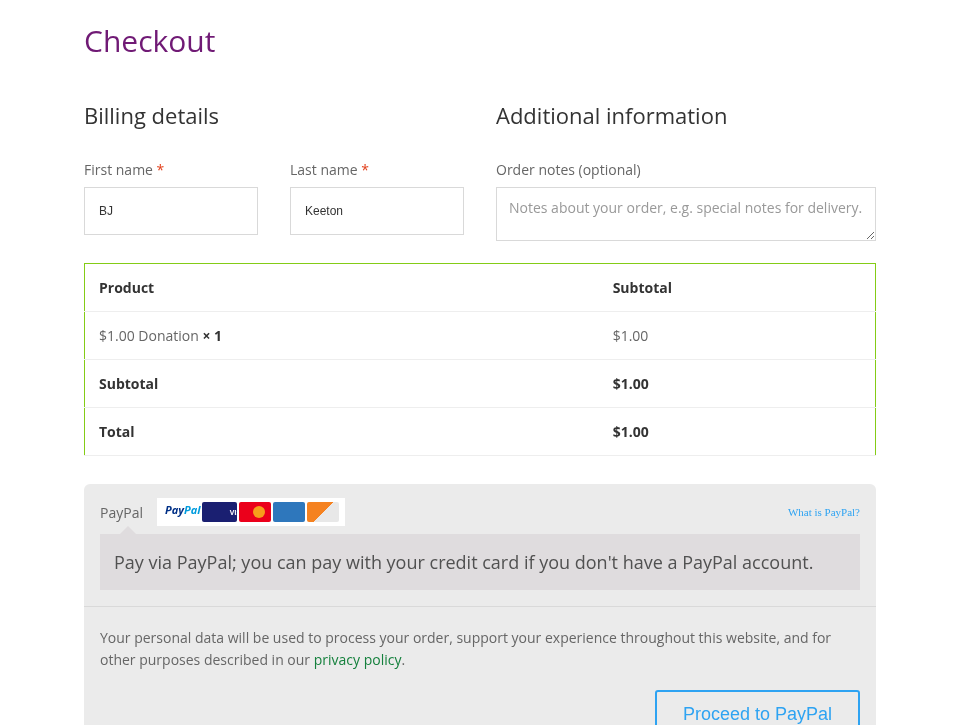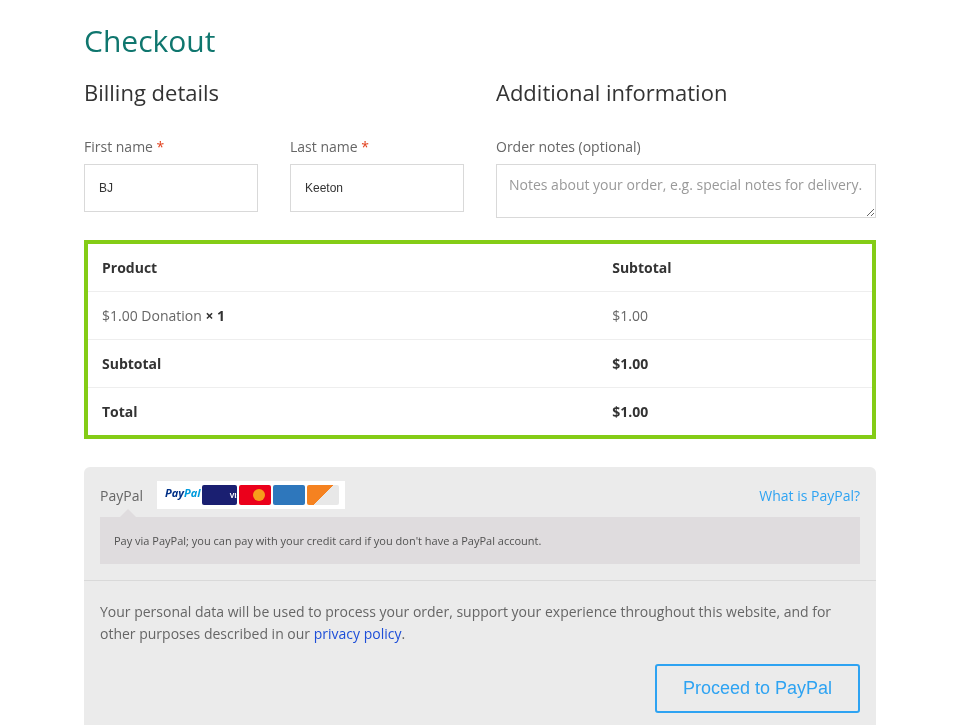--- a/index.html
+++ b/index.html
@@ -1,30 +1,30 @@
 <!DOCTYPE html>
 <html><head>
   <meta charset="utf-8">
   <style>
     * { box-sizing: border-box; margin: 0; padding: 0; }
     body { font-family: "Open Sans", "Helvetica Neue", Arial, sans-serif; background: #fff; color: #666; font-size: 14px; }
     .container { width: 792px; margin: 0 auto; padding-top: 20px; }
-    h1 { font-size: 30px; font-weight: 500; color: #0f766e; margin-bottom: 16px; }
+    h1 { font-size: 30px; font-weight: 500; color: #701a75; margin-bottom: 39px; }
     .columns { display: flex; gap: 32px; margin-bottom: 18px; }
     .col-left { flex: 1; }
     .col-right { flex: 1; }
     h3 { font-size: 22px; font-weight: 500; color: #333; margin-bottom: 30px; }
     .name-row { display: flex; gap: 32px; }
     .field { flex: 1; }
     label { display: block; font-size: 14px; color: #666; margin-bottom: 8px; }
     .required { color: #e2401c; }
     input[type="text"] { width: 100%; height: 48px; border: 1px solid #d9d9d9; padding: 0 14px; font-size: 12px; color: #333; }
     textarea { width: 100%; height: 54px; border: 1px solid #d9d9d9; padding: 10px 12px; font-size: 14px; color: #333; resize: vertical; font-family: inherit; }
     textarea::placeholder { color: #999; }
-    table { width: 100%; border-collapse: collapse; border: 4px solid #84cc16; }
+    table { width: 100%; border-collapse: collapse; border: 1px solid #84cc16; }
     th, td { text-align: left; padding: 14px 14px; border-bottom: 1px solid #eee; font-size: 14px; }
     th { color: #333; font-weight: 700; }
     td.product { color: #666; }
     td.subtotal-val { color: #666; }
     tr.subtotal-row td, tr.total-row td { font-weight: 700; color: #333; }
     .qty { font-weight: 700; color: #333; }
     .payment-box { background: #ebebeb; border-radius: 6px; margin-top: 28px; padding: 0; }
     .payment-method { display: flex; align-items: center; justify-content: space-between; padding: 14px 16px 8px 16px; }
     .pm-left { display: flex; align-items: center; gap: 14px; }
     .pm-label { color: #666; font-size: 14px; }
@@ -32,28 +32,28 @@
     .pp-text { display: flex; align-items: baseline; font-style: italic; font-weight: bold; font-size: 11px; gap: 0; padding-left: 2px; }
     .pp-pay { color: #003087; }
     .pp-pal { color: #009cde; text-align: center; }
     .cards { display: flex; gap: 2px; }
     .card { width: 32px; height: 20px; border-radius: 2px; display: flex; align-items: center; justify-content: center; font-size: 7px; font-weight: bold; color: #fff; }
     .visa { background: #1a1f71; padding-left: 35px; }
     .mc { background: #eb001b; position: relative; }
     .mc::after { content: ""; position: absolute; right: 6px; width: 12px; height: 12px; background: #f79e1b; border-radius: 50%; }
     .amex { background: #2e77bc; }
     .disc { background: linear-gradient(135deg, #f58220 0%, #f58220 50%, #e8e8e8 50%); }
-    .what-link { color: #2ea3f2; font-size: 14px; text-decoration: none; }
+    .what-link { color: #2ea3f2; font-size: 11px; text-decoration: none; font-family: Liberation Serif, serif; }
     .pm-desc-wrap { padding: 0 16px 16px 16px; position: relative; }
-    .pm-desc { background: #dfdcde; padding: 16px 14px; font-size: 11px; color: #515151; position: relative; }
+    .pm-desc { background: #dfdcde; padding: 16px 14px; font-size: 18px; color: #515151; position: relative; }
     .pm-desc::before { content: ""; position: absolute; top: -8px; left: 20px; border-left: 8px solid transparent; border-right: 8px solid transparent; border-bottom: 8px solid #dfdcde; }
     .divider { border: 0; border-top: 1px solid #d9d9d9; }
     .privacy-section { padding: 20px 16px 18px 16px; }
     .privacy-text { color: #666; font-size: 14px; line-height: 1.6; margin-bottom: 18px; }
-    .privacy-link { color: #1d4ed8; text-decoration: none; }
+    .privacy-link { color: #15803d; text-decoration: none; }
     .btn-row { display: flex; justify-content: flex-end; align-items: center; }
     .proceed-btn { border: 2px solid #2ea3f2; background: transparent; color: #2ea3f2; font-size: 18px; padding: 12px 26px; cursor: pointer; border-radius: 3px; }
   </style>
 </head>
 <body>
 
 <div class="container">
   <h1>Checkout</h1>
 
   <div class="columns">

